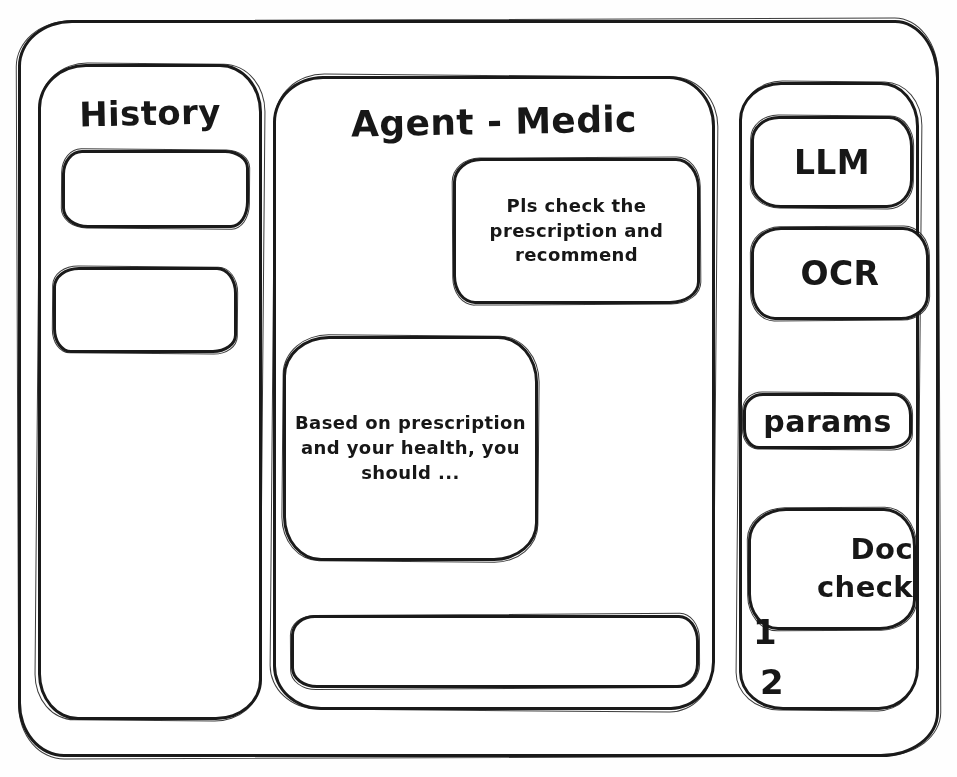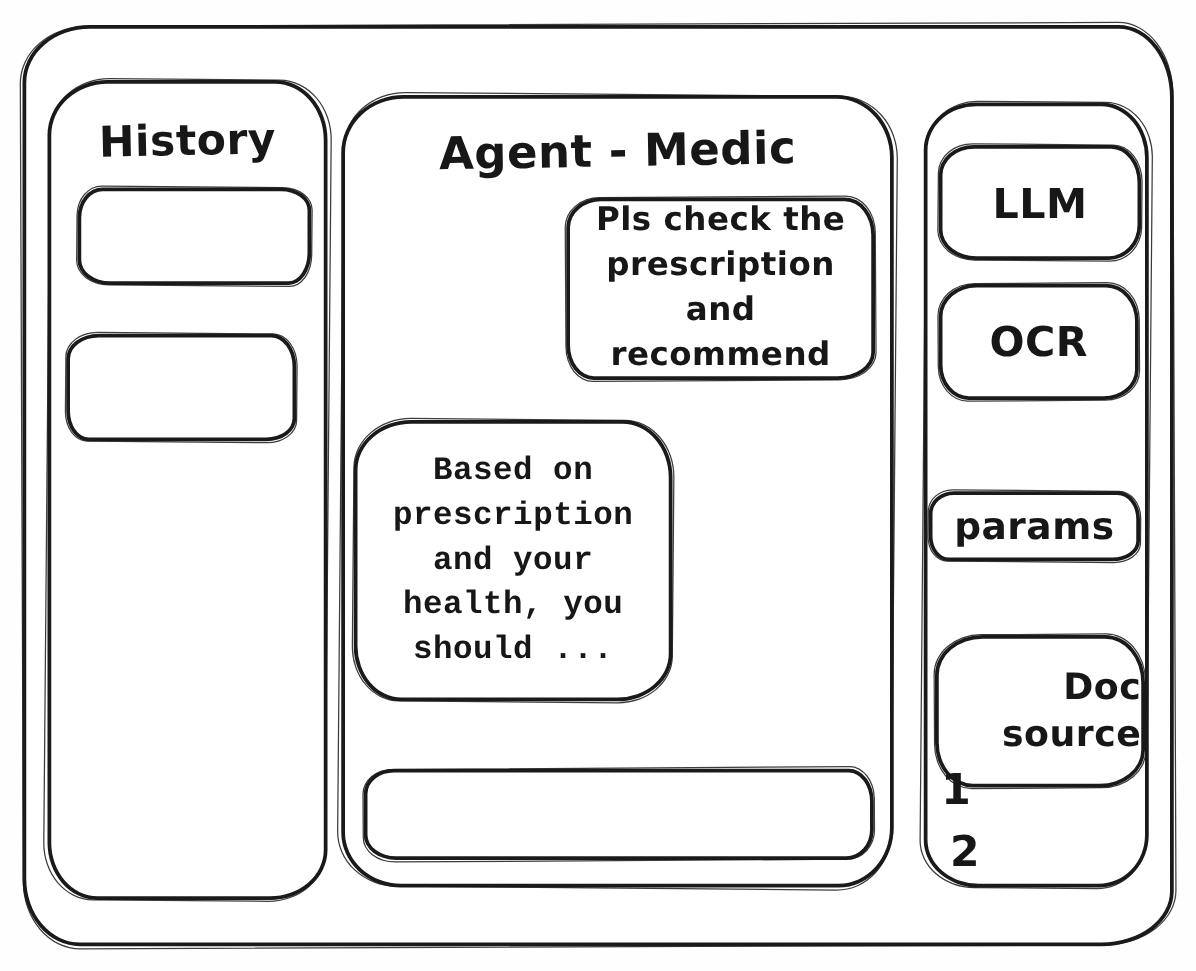--- a/index.html
+++ b/index.html
@@ -21,34 +21,34 @@
 
   
   .history{left:38px;top:64px;width:224px;height:656px;border-radius:48px 42px 46px 40px / 44px 48px 40px 46px;}
   .history-title{position:absolute;left:0;top:26px;width:100%;text-align:center;font-size:34px;transform:rotate(-1.2deg);}
   .hitem1{left:62px;top:150px;width:187px;height:78px;border-radius:20px 24px 18px 26px / 24px 18px 26px 20px;}
   .hitem2{left:53px;top:267px;width:184px;height:86px;border-radius:26px 20px 24px 18px / 20px 26px 18px 24px;}
 
   
   .chat{left:273px;top:76px;width:442px;height:634px;border-radius:50px 46px 44px 48px / 46px 50px 48px 44px;}
   .chat-title{position:absolute;left:0;top:22px;width:100%;text-align:center;font-size:36px;transform:rotate(-1deg);}
-  .bubble{display:flex;align-items:center;justify-content:center;text-align:center;font-size:26px;line-height:1.38;padding:10px 4px;}
+  .bubble{display:flex;align-items:center;justify-content:center;text-align:center;font-size:18px;line-height:1.38;padding:10px 4px;}
   .bubble-user{left:453px;top:158px;width:247px;height:146px;border-radius:28px 24px 30px 22px / 24px 30px 22px 28px;}
-  .bubble-assistant{left:283px;top:336px;width:255px;height:225px;border-radius:46px 40px 44px 38px / 40px 46px 38px 44px;font-family:Liberation Mono, monospace;}
+  .bubble-assistant{left:283px;top:336px;width:255px;height:225px;border-radius:46px 40px 44px 38px / 40px 46px 38px 44px;}
   .inputbar{left:291px;top:615px;width:408px;height:73px;border-radius:24px 20px 22px 26px / 20px 26px 24px 20px;}
   .inputbar input{
     position:absolute;inset:0;border:none;outline:none;background:transparent;
     font:bold 24px "DejaVu Sans",sans-serif;color:#171717;padding:0 18px;width:100%;box-sizing:border-box;
   }
 
   
   .tools{left:739px;top:82px;width:180px;height:628px;border-radius:42px 38px 40px 44px / 38px 44px 42px 38px;}
   .toolbtn{display:flex;align-items:center;justify-content:center;text-align:right;font-size:33px;}
   .btn-llm{left:751px;top:116px;width:162px;height:92px;border-radius:28px 24px 26px 30px / 24px 30px 28px 24px;}
-  .btn-ocr{left:751px;top:227px;width:160px;height:93px;border-radius:30px 26px 28px 24px / 26px 30px 24px 28px;}
+  .btn-ocr{left:751px;top:227px;width:178px;height:93px;border-radius:30px 26px 28px 24px / 26px 30px 24px 28px;}
   .btn-params{left:743px;top:393px;width:169px;height:56px;border-radius:20px 18px 22px 16px / 18px 22px 16px 20px;font-size:30px;}
   .btn-doc{left:748px;top:508px;width:168px;height:122px;border-radius:38px 32px 36px 30px / 32px 38px 30px 36px;font-size:29px;line-height:1.3;}
   .srcnum{position:absolute;font-size:34px;font-weight:bold;}
   .src1{left:753px;top:612px;}
   .src2{left:760px;top:662px;}
 </style>
 </head>
 <body>
 
 <div class="canvas">
@@ -67,17 +67,17 @@
   <div class="sk flat bubble bubble-user hand">Pls check the prescription and recommend</div>
   <div class="sk bubble bubble-assistant hand">Based on prescription and your health, you should ...</div>
   <div class="sk flat inputbar">
     <input type="text" value="" style="">
   </div>
 
   <div class="sk tools"></div>
   <div class="sk toolbtn hand btn-llm">LLM</div>
   <div class="sk flat toolbtn hand btn-ocr">OCR</div>
   <div class="sk toolbtn hand btn-params">params</div>
-  <div class="sk flat toolbtn hand btn-doc">Doc source</div>
+  <div class="sk flat toolbtn hand btn-doc">Doc check</div>
   <div class="srcnum src1">1</div>
   <div class="srcnum src2">2</div>
 
 </div>
 
 </body></html>

